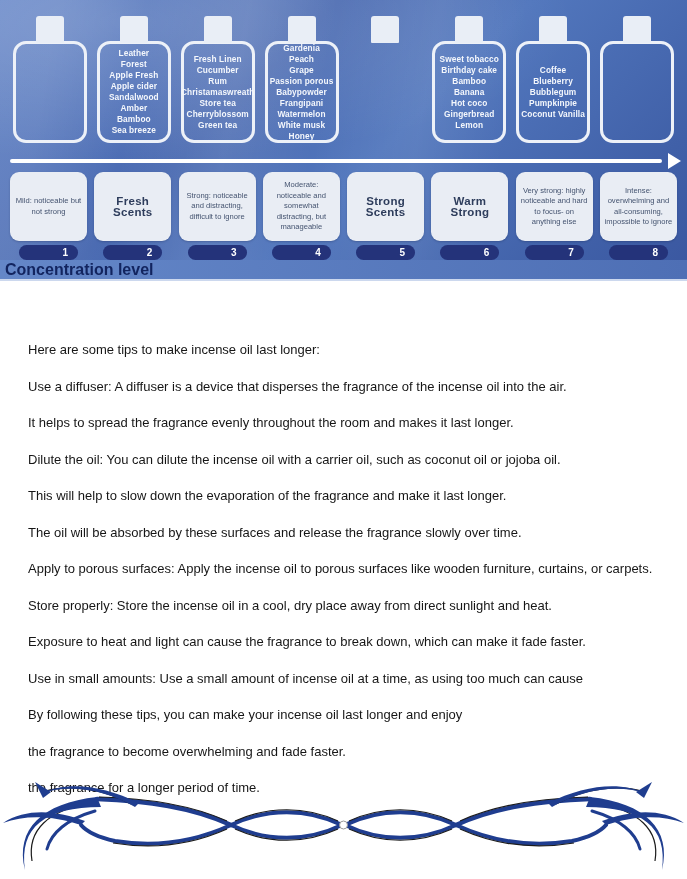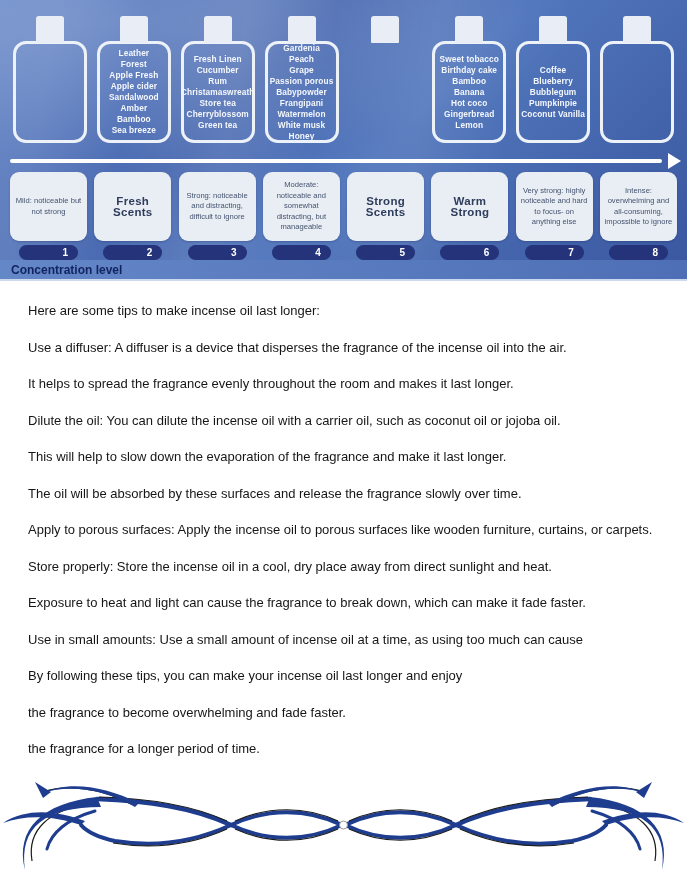--- a/index.html
+++ b/index.html
@@ -66,24 +66,24 @@
     width: 59px; height: 15px; background: #24337a; border-radius: 8px;
     color: #ffffff; font-size: 10px; font-weight: bold;
     display: flex; align-items: center; justify-content: flex-end; padding-right: 10px;
   }
   .axis-strip {
     position: absolute; left: 0; right: 0; bottom: 0; height: 21px;
     background: linear-gradient(90deg, #6487c8, #4e6fb5);
     border-bottom: 2px solid #ccd8ee;
     display: flex; align-items: center;
   }
-  .axis-title { color: #12245f; font-weight: bold; font-size: 12px; padding-left: 11px; }
+  .axis-title { color: #12245f; font-weight: bold; font-size: 16px; padding-left: 5px; }
 
   
-  .body-text { padding: 22px 0 0 28px; }
+  .body-text { padding: 22px 0 0 28px; margin-top: 39px; }
   .para {
     margin: 0 0 20.5px 0; font-size: 13px; line-height: 16px;
     color: #161616; white-space: nowrap;
   }
 
   
   .flourish { position: absolute; left: 0; bottom: 2px; width: 687px; height: 100px; }
 </style>
 </head>
 <body>

